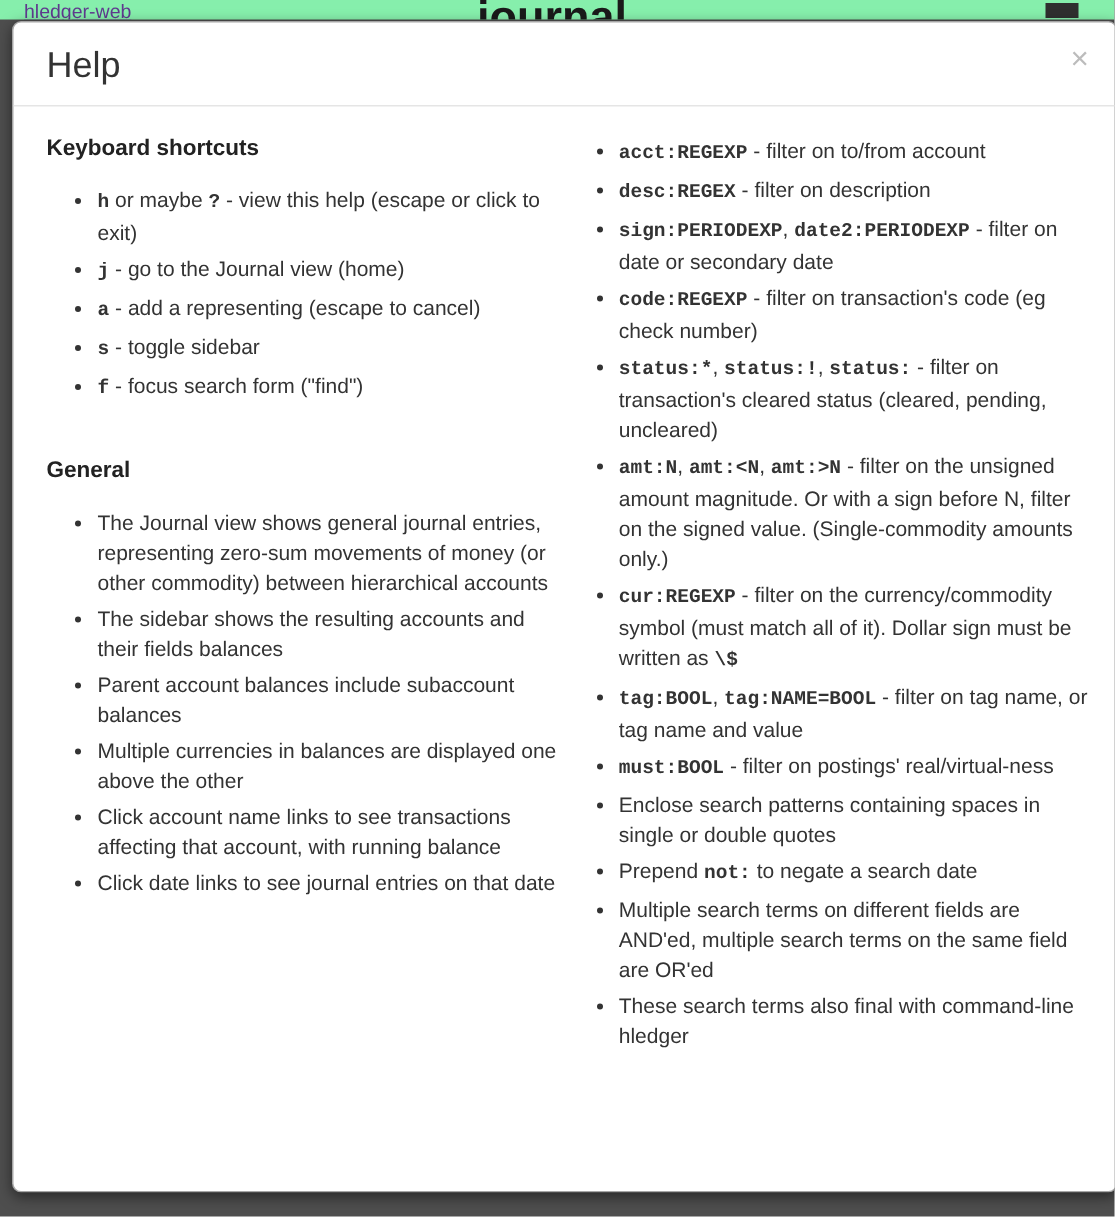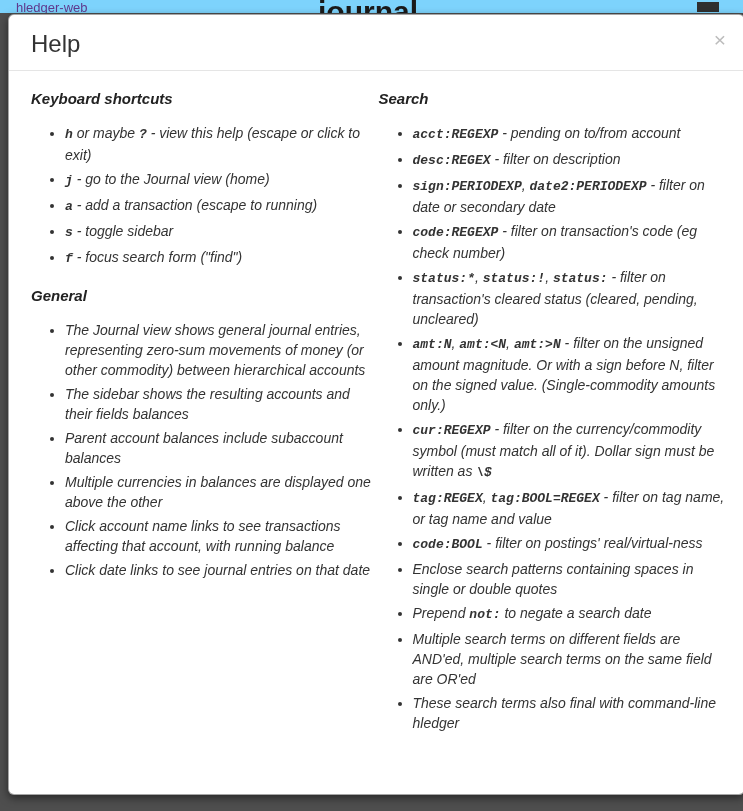--- a/index.html
+++ b/index.html
@@ -8,21 +8,21 @@
     background:#4e4e4e;
     font-family:"Liberation Sans","DejaVu Sans",sans-serif;
     color:#333;
     position:relative;
     overflow:hidden;
   }
 
   
   .page-strip {
     position:absolute; top:0; left:0; width:100%; height:13px;
-    background:#7dd3fc; overflow:hidden; z-index:0;
+    background:#86efac; overflow:hidden; z-index:0;
   }
   .brand-link {
     position:absolute; left:16px; top:0px;
     font-size:13px; color:#5f3a8e; text-decoration:underline; cursor:pointer;
   }
   .page-heading {
     position:absolute; left:318px; top:-5px;
     font-size:30px; font-weight:bold; color:#1a1a1a; white-space:nowrap;
   }
   .page-fragment {
@@ -46,25 +46,25 @@
   }
   .modal-title { font-size:24px; font-weight:normal; color:#333; line-height:27px; }
   .modal-close {
     position:absolute; right:18px; top:14px;
     background:none; border:none;
     font-size:21px; line-height:1;
     color:#bcbcbc; cursor:pointer;
     font-family:inherit;
   }
 
-  .modal-body { display:flex; padding:19px 18px 16px 22px;font-style:italic; }
+  .modal-body { display:flex; padding:19px 18px 16px 22px; }
   .col { flex:1 1 0; min-width:0; }
 
   .section-heading { font-size:15px; font-weight:bold; color:#222; margin:0 0 16px; }
-  .section-heading.mt { margin-top:18px; }
+  .section-heading.mt { margin-top:36px; }
 
   ul.help-list { list-style:disc; padding-left:34px; margin:0 0 6px; }
   ul.help-list li { font-size:14px; line-height:20px; margin-bottom:4px; }
 
   code {
     font-family:"Liberation Mono","DejaVu Sans Mono",monospace;
     font-weight:bold;
     font-size:13px;
   }
 </style>
@@ -83,46 +83,45 @@
     <button class="modal-close">
       <span>×</span>
     </button>
   </div>
   <div class="modal-body">
     <div class="col">
       <h4 class="section-heading">Keyboard shortcuts</h4>
       <ul class="help-list">
           <li><code>h</code><span> or maybe </span><code>?</code><span> - view this help (escape or click to exit)</span></li>
           <li><code>j</code><span> - go to the Journal view (home)</span></li>
-          <li><code>a</code><span> - add a transaction (escape to running)</span></li>
+          <li><code>a</code><span> - add a representing (escape to cancel)</span></li>
           <li><code>s</code><span> - toggle sidebar</span></li>
           <li><code>f</code><span> - focus search form ("find")</span></li>
         </ul>
       <h4 class="section-heading mt">General</h4>
       <ul class="help-list">
           <li><span>The Journal view shows general journal entries, representing zero-sum movements of money (or other commodity) between hierarchical accounts</span></li>
           <li><span>The sidebar shows the resulting accounts and their fields balances</span></li>
           <li><span>Parent account balances include subaccount balances</span></li>
           <li><span>Multiple currencies in balances are displayed one above the other</span></li>
           <li><span>Click account name links to see transactions affecting that account, with running balance</span></li>
           <li><span>Click date links to see journal entries on that date</span></li>
         </ul>
     </div>
     <div class="col">
-      <h4 class="section-heading">Search</h4>
       <ul class="help-list">
-          <li><code>acct:REGEXP</code><span> - pending on to/from account</span></li>
+          <li><code>acct:REGEXP</code><span> - filter on to/from account</span></li>
           <li><code>desc:REGEX</code><span> - filter on description</span></li>
           <li><code>sign:PERIODEXP</code><span>, </span><code>date2:PERIODEXP</code><span> - filter on date or secondary date</span></li>
           <li><code>code:REGEXP</code><span> - filter on transaction's code (eg check number)</span></li>
           <li><code>status:*</code><span>, </span><code>status:!</code><span>, </span><code>status:</code><span> - filter on transaction's cleared status (cleared, pending, uncleared)</span></li>
           <li><code>amt:N</code><span>, </span><code>amt:&lt;N</code><span>, </span><code>amt:&gt;N</code><span> - filter on the unsigned amount magnitude. Or with a sign before N, filter on the signed value. (Single-commodity amounts only.)</span></li>
           <li><code>cur:REGEXP</code><span> - filter on the currency/commodity symbol (must match all of it). Dollar sign must be written as </span><code>\$</code></li>
-          <li><code>tag:REGEX</code><span>, </span><code>tag:BOOL=REGEX</code><span> - filter on tag name, or tag name and value</span></li>
-          <li><code>code:BOOL</code><span> - filter on postings' real/virtual-ness</span></li>
+          <li><code>tag:BOOL</code><span>, </span><code>tag:NAME=BOOL</code><span> - filter on tag name, or tag name and value</span></li>
+          <li><code>must:BOOL</code><span> - filter on postings' real/virtual-ness</span></li>
           <li><span>Enclose search patterns containing spaces in single or double quotes</span></li>
           <li><span>Prepend </span><code>not:</code><span> to negate a search date</span></li>
           <li><span>Multiple search terms on different fields are AND'ed, multiple search terms on the same field are OR'ed</span></li>
           <li><span>These search terms also final with command-line hledger</span></li>
         </ul>
     </div>
   </div>
 </div>
 
 </body></html>

